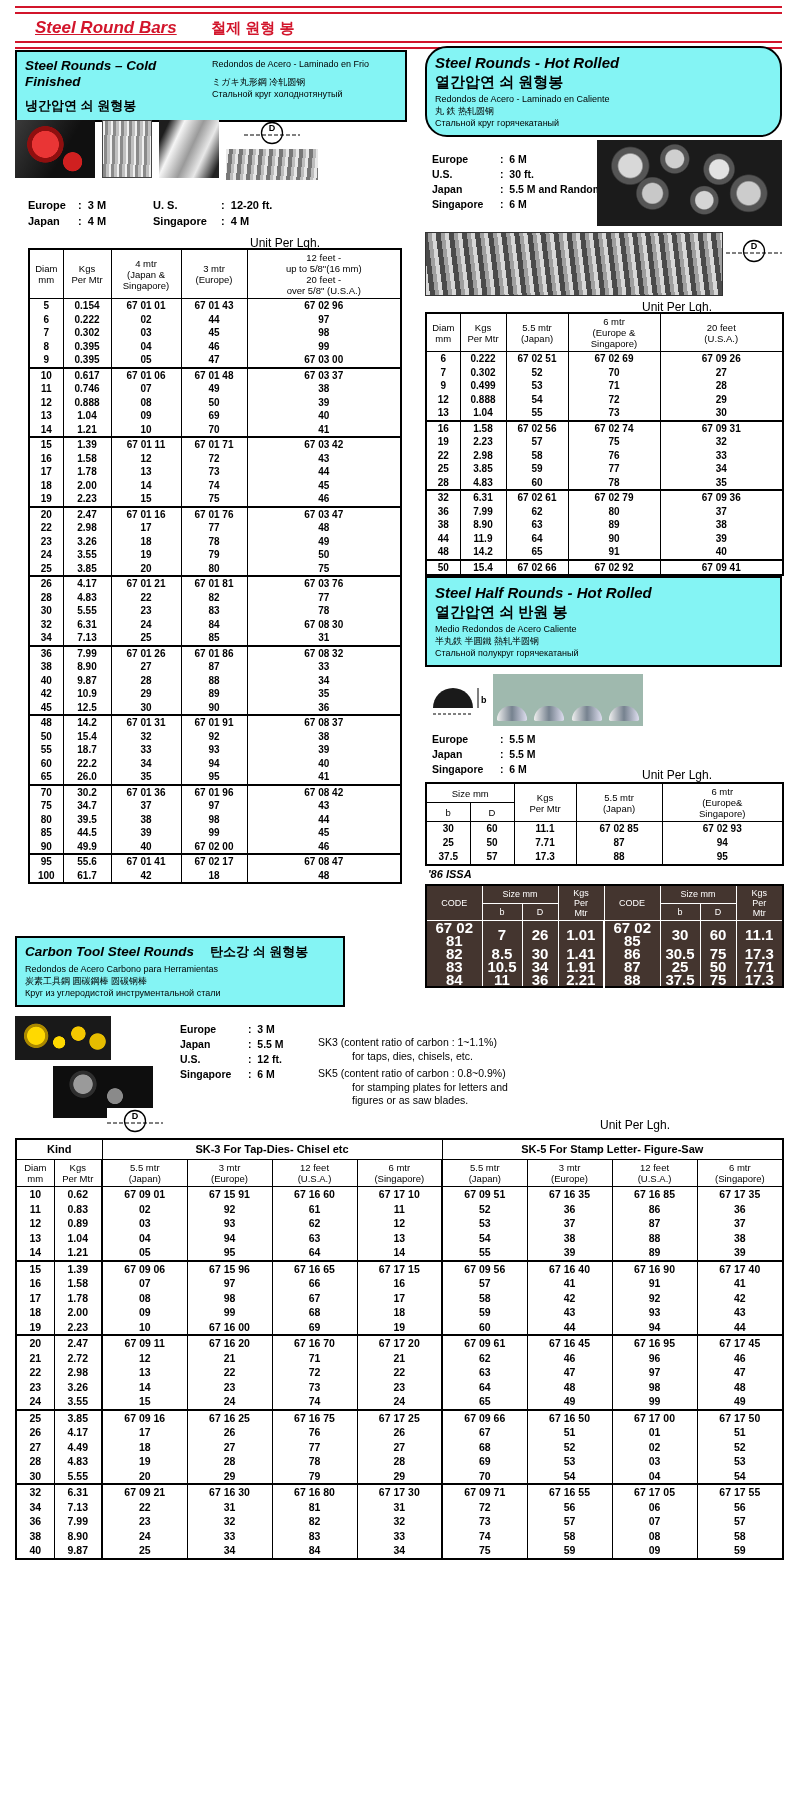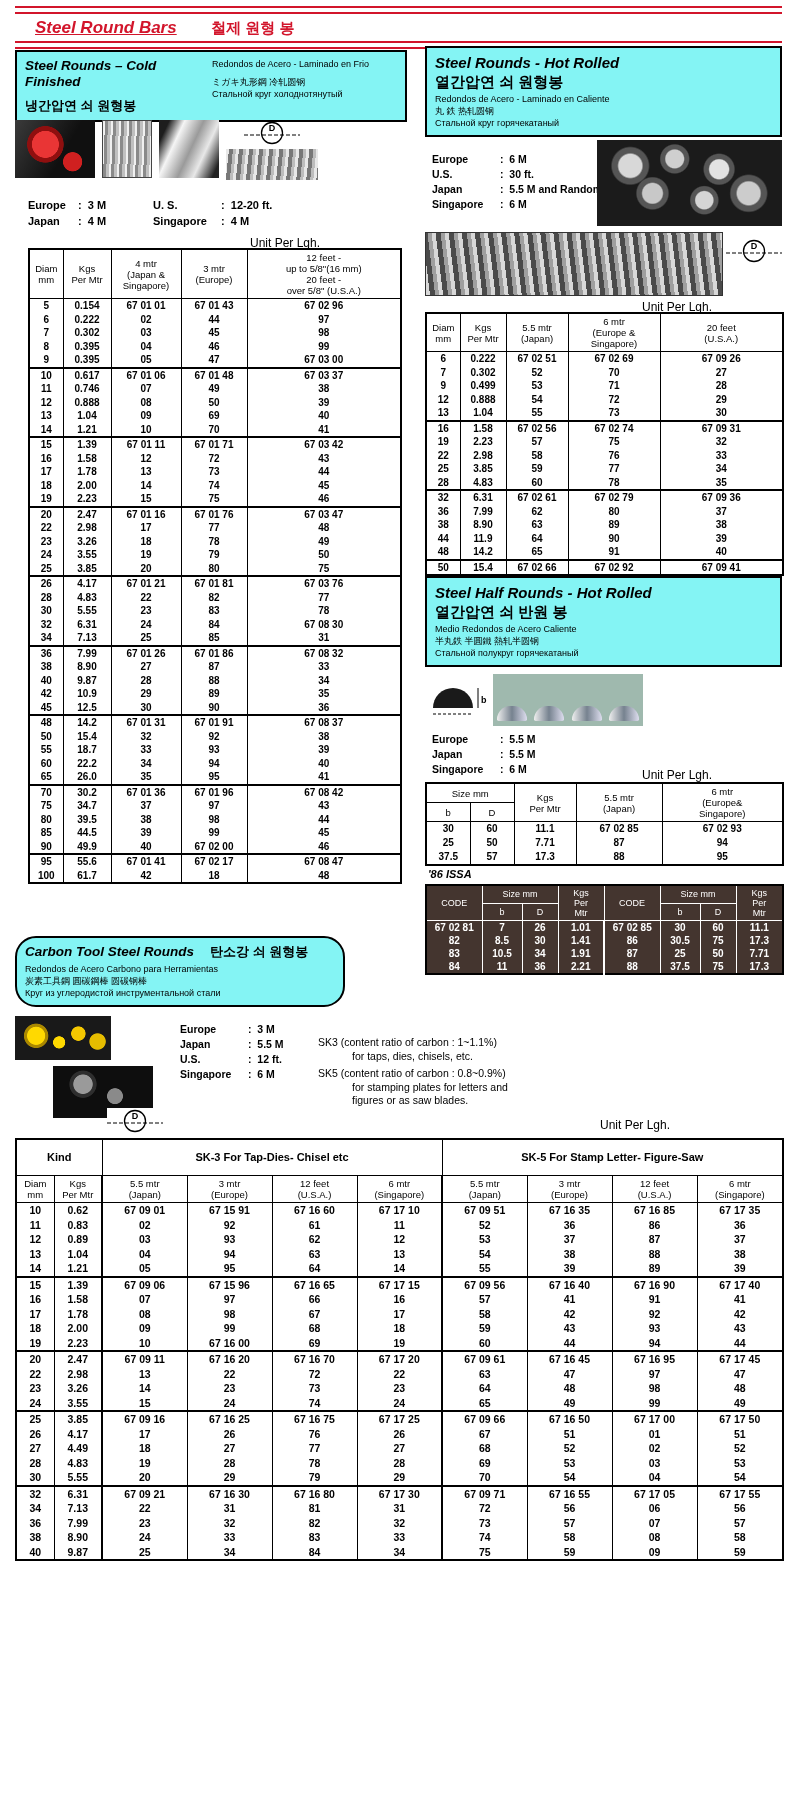--- a/index.html
+++ b/index.html
@@ -16,23 +16,23 @@
 
   
   .cyanbox{ background:var(--cyan); border:2px solid #000; padding:6px 8px; }
   .b-title{ font:italic bold 13.5px/16px "Liberation Sans",sans-serif; }
   .b-title-lg{ font:italic bold 15px/18px "Liberation Sans",sans-serif; }
   .b-kr{ font:bold 13px/16px "Liberation Sans",sans-serif; }
   .b-kr-lg{ font:bold 15px/19px "Liberation Sans",sans-serif; }
   .b-small{ font:9px/12px "Liberation Sans",sans-serif; }
 
   .box-cold{ position:absolute; left:15px; top:50px; width:392px; display:grid; grid-template-columns:1fr 185px; column-gap:6px; }
-  .box-hot{ position:absolute; left:425px; top:46px; width:357px; }
+  .box-hot{ position:absolute; left:425px; top:46px; width:357px;border-radius:22px; }
   .box-half{ position:absolute; left:425px; top:576px; width:357px; }
-  .box-carbon{ position:absolute; left:15px; top:936px; width:330px;border-radius:21px; }
+  .box-carbon{ position:absolute; left:15px; top:936px; width:330px; }
   .carbon-title-row{ display:flex; gap:16px; align-items:baseline; margin-bottom:3px; }
 
   
   .lv{ display:flex; font-weight:bold; }
   .lv .l{ flex:none; }
   .lv .v::before{ content:":  "; white-space:pre; }
   .cold-lengths{ position:absolute; left:28px; top:198px; width:300px; display:grid; grid-template-columns:125px 175px; row-gap:2px; font-size:11px; line-height:14px; }
   .cold-lengths .l{ width:50px; }
   .cold-lengths .wide .l{ width:68px; }
   .hot-lengths{ position:absolute; left:432px; top:152px; font-size:10.5px; line-height:15px; }
@@ -52,25 +52,25 @@
   .dtable td{ border-left:1px solid #000; font-weight:bold; font-size:10px; line-height:13.5px; padding:0 1px; text-align:center; }
   .dtable tr.group-start td{ border-top:2px solid #000; }
   .t-cold{ position:absolute; left:28px; top:248px; width:372px; }
   .t-hot{ position:absolute; left:425px; top:312px; width:357px; }
   .t-half{ position:absolute; left:425px; top:782px; width:357px; }
   .t-half td{ line-height:14px; }
   .issa-label{ position:absolute; left:428px; top:868px; font:italic bold 11px/13px "Liberation Sans",sans-serif; }
   .t-issa{ position:absolute; left:425px; top:884px; width:357px; background:var(--issa); color:#fff; }
   .t-issa th,.t-issa td{ border-color:#fff; color:#fff; }
   .t-issa th{ font-size:9px; line-height:10px; }
-  .t-issa td{ font-size:10px; line-height:13px; }
+  .t-issa td{ font-size:15px; line-height:13px; }
   .t-issa td:nth-child(5){ border-left-width:2px; }
   .t-carbon{ position:absolute; left:15px; top:1138px; width:767px; }
   .t-carbon td{ font-size:10.5px; line-height:14.5px; }
-  .t-carbon .kind-row th{ font:bold 11px/13px "Liberation Sans",sans-serif; padding:11px 1px; }
+  .t-carbon .kind-row th{ font:bold 11px/13px "Liberation Sans",sans-serif; padding:3px 1px; }
   .t-carbon td:nth-child(3),.t-carbon td:nth-child(7){ border-left-width:2px; }
   .t-carbon .subhead th:nth-child(3),.t-carbon .subhead th:nth-child(7){ border-left-width:2px; }
 
   
   .sk-notes{ position:absolute; left:318px; top:1036px; width:300px; font-size:10.5px; line-height:13.5px; }
   .sk-indent{ padding-left:34px; }
   .sk-gap{ margin-top:4px; }
 
   
   .ph{ flex:none; }
@@ -1056,20 +1056,32 @@
           <td>67 09 11</td>
           <td>67 16 20</td>
           <td>67 16 70</td>
           <td>67 17 20</td>
           <td>67 09 61</td>
           <td>67 16 45</td>
           <td>67 16 95</td>
           <td>67 17 45</td>
         </tr>
         <tr>
+          <td>21</td>
+          <td>2.72</td>
+          <td>12</td>
+          <td>21</td>
+          <td>71</td>
+          <td>21</td>
+          <td>62</td>
+          <td>46</td>
+          <td>96</td>
+          <td>46</td>
+        </tr>
+        <tr>
           <td>22</td>
           <td>2.98</td>
           <td>13</td>
           <td>22</td>
           <td>72</td>
           <td>22</td>
           <td>63</td>
           <td>47</td>
           <td>97</td>
           <td>47</td>

